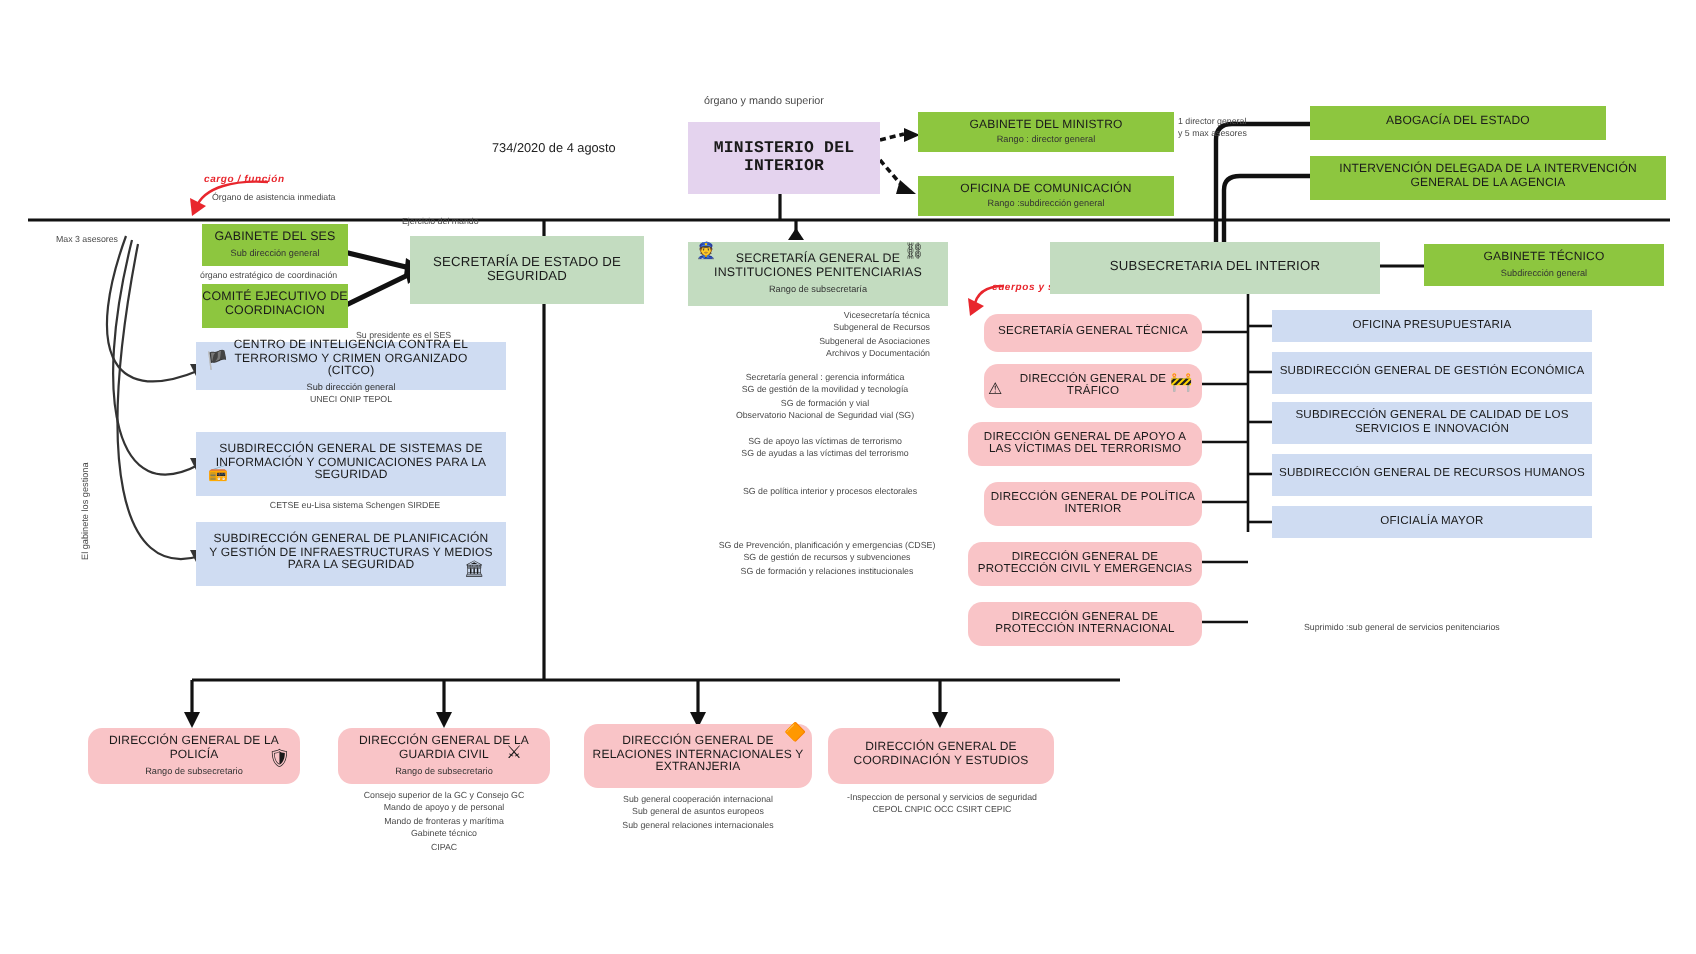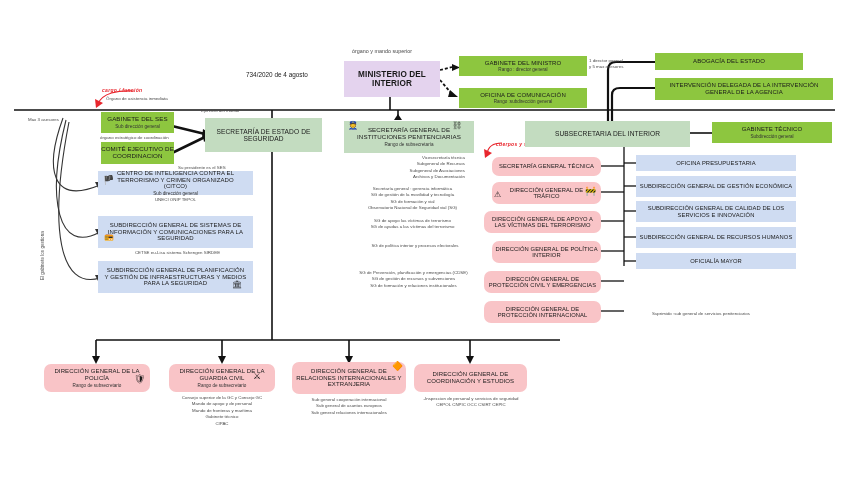--- a/index.html
+++ b/index.html
@@ -6,21 +6,21 @@
   body{
     font-family:"Liberation Sans", sans-serif;
     width:848px;height:477px;position:relative;overflow:hidden;
     color:#1a1a1a;
   }
   #canvas{position:absolute;left:0;top:0;width:848px;height:477px;}
   .box{position:absolute;box-sizing:border-box;display:flex;flex-direction:column;
        align-items:center;justify-content:center;text-align:center;line-height:1.12;}
   .green{background:#8dc63f;}
   .greenlt{background:#c3dcc0;}
-  .purple{background:#e4d3ee;}
+  .purple{background:#e4d3ee;font-family:Liberation Mono, monospace;}
   .pink{background:#f9c4c7;}
   .blue{background:#cfdcf2;}
   .rounded{border-radius:7px;}
   .ttl{font-weight:400;letter-spacing:.1px;}
   .sub{font-size:4.6px;margin-top:1px;color:#333;}
   .note{position:absolute;font-size:4.4px;color:#4a4a4a;line-height:1.45;white-space:pre-line;}
   .note.c{text-align:center;}
   .note.r{text-align:right;}
   .note.l{text-align:left;}
   .vert{position:absolute;font-size:4.6px;color:#4a4a4a;

